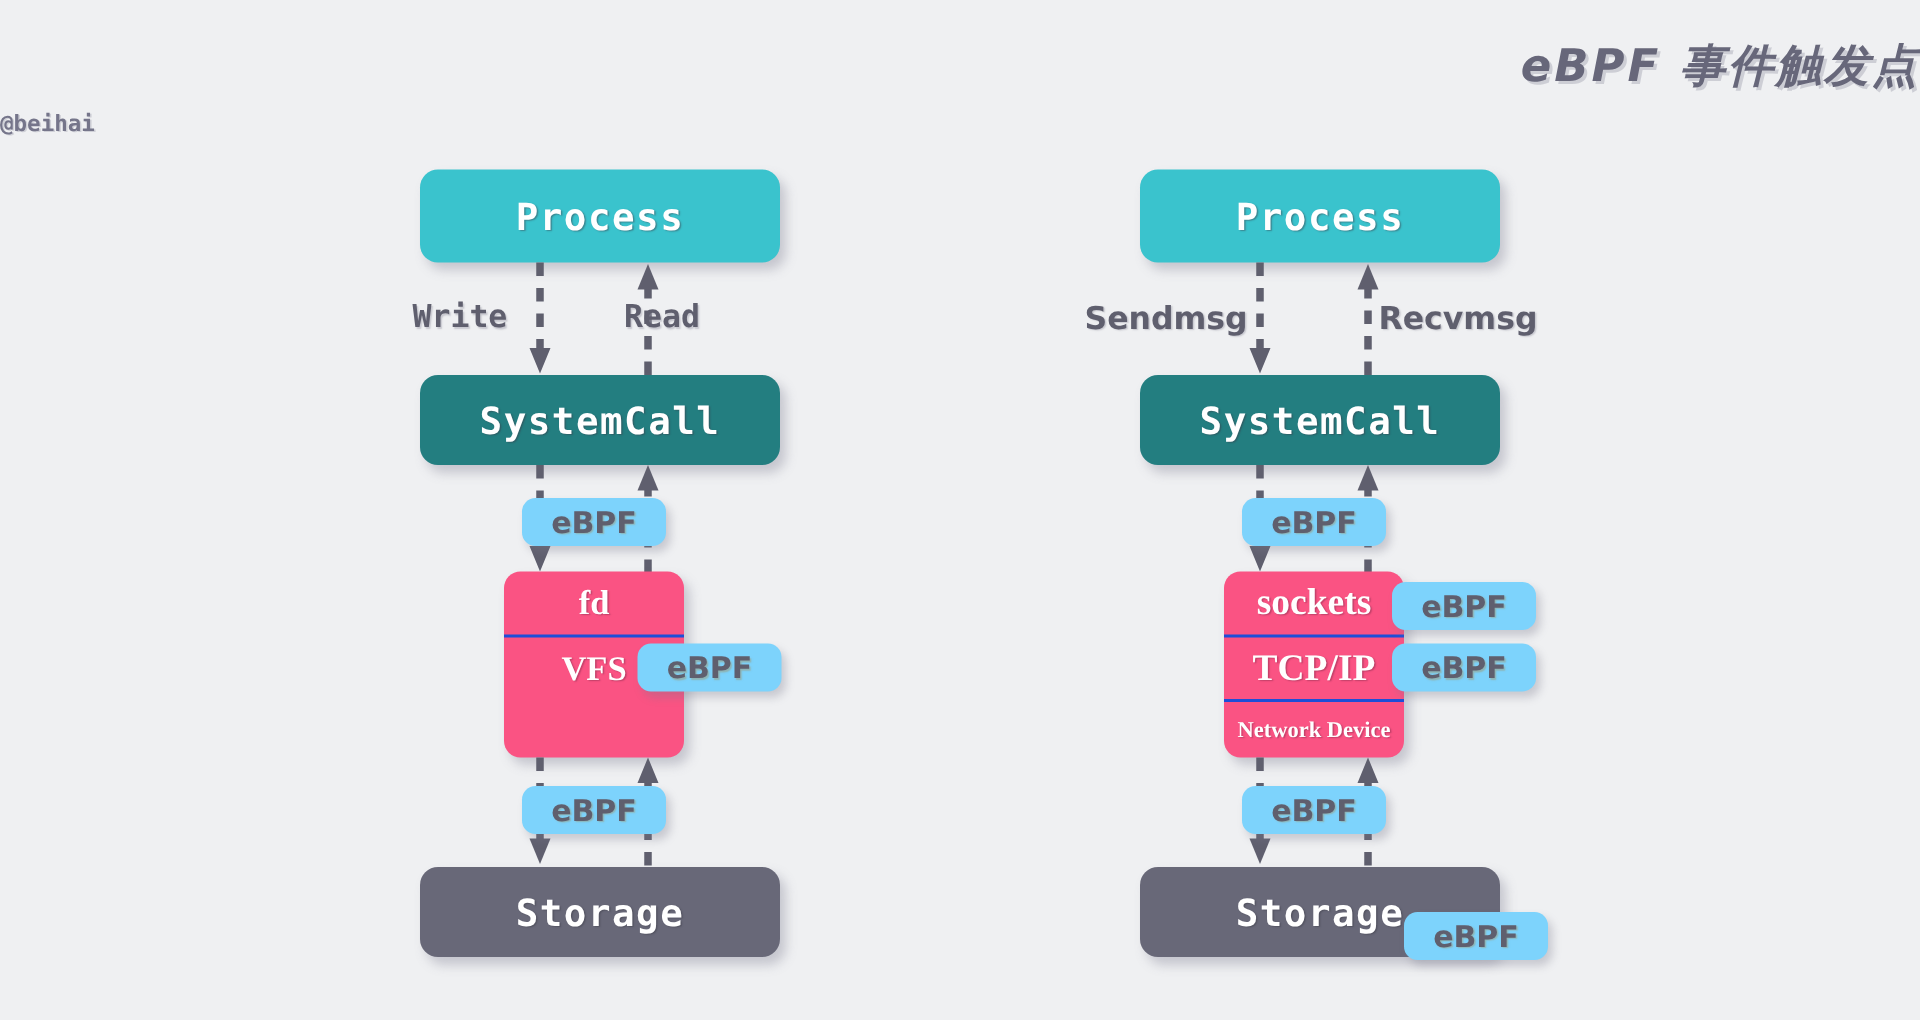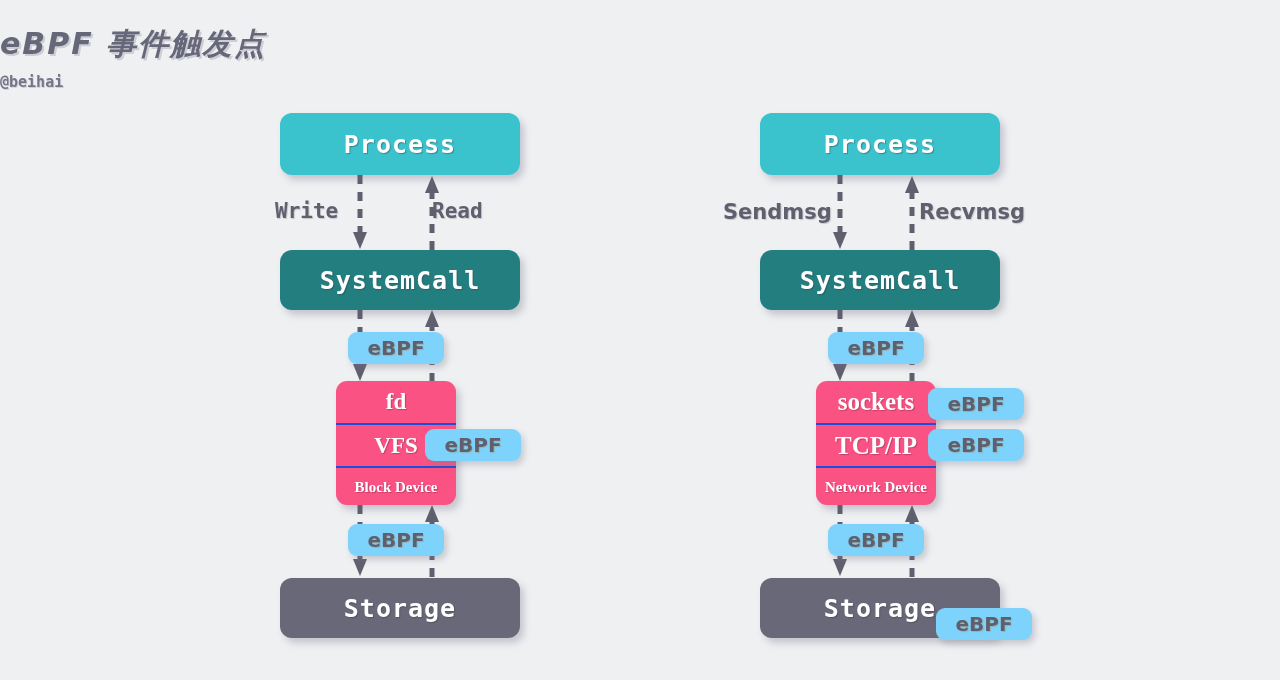--- a/index.html
+++ b/index.html
@@ -19,21 +19,21 @@
     width: 1280px;
     height: 680px;
   }
 
   
   .title {
     position: absolute;
     left: 0;
     top: 24px;
     width: 1280px;
-    text-align: left;
+    text-align: right;
     font-family: "DejaVu Sans", sans-serif;
     font-style: italic;
     font-weight: bold;
     font-size: 30px;
     letter-spacing: 2px;
     color: #67677a;
     text-shadow: 2px 2px 0 rgba(120,120,140,0.28);
   }
   .subtitle {
     position: absolute;
@@ -150,39 +150,38 @@
   <div class="conn" style="left:340px; top:175px; width:110px; height:75px;">
     <svg width="110" height="75" viewBox="0 0 110 75">
       <line x1="20" y1="0" x2="20" y2="58" stroke="#5f5f6e" stroke-width="5" stroke-dasharray="9,8"></line>
       <polygon points="20,74 13,57 27,57" fill="#5f5f6e"></polygon>
       <line x1="92" y1="75" x2="92" y2="17" stroke="#5f5f6e" stroke-width="5" stroke-dasharray="9,8"></line>
       <polygon points="92,1 85,18 99,18" fill="#5f5f6e"></polygon>
     </svg>
   </div>
 
   <div class="flow-label mono" style="left:275px; top:199px;">Write</div>
-  <div class="flow-label mono" style="left:432px; top:199px;">Read</div>
+  <div class="flow-label mono" style="left:416px; top:199px;">Read</div>
 
   <div class="node syscall" style="left:280px; top:250px; width:240px; height:60px;">SystemCall</div>
 
   <div class="conn" style="left:340px; top:310px; width:110px; height:72px;">
     <svg width="110" height="72" viewBox="0 0 110 72">
       <line x1="20" y1="0" x2="20" y2="56" stroke="#5f5f6e" stroke-width="5" stroke-dasharray="9,8"></line>
       <polygon points="20,71 13,54 27,54" fill="#5f5f6e"></polygon>
       <line x1="92" y1="72" x2="92" y2="16" stroke="#5f5f6e" stroke-width="5" stroke-dasharray="9,8"></line>
       <polygon points="92,0 85,17 99,17" fill="#5f5f6e"></polygon>
     </svg>
   </div>
 
   <div class="badge" style="left:348px; top:332px; width:96px; height:32px;">eBPF</div>
 
   <div class="stack" style="left:336px; top:381px; width:120px; height:124px;">
     <div class="stack-row" style="height:42px; font-size:23px;">fd</div>
     <div class="stack-row" style="height:41px; font-size:23px;">VFS</div>
-    <div class="stack-row" style="height:39px; font-size:15px;">Block Device</div>
   </div>
 
   <div class="badge" style="left:425px; top:429px; width:96px; height:32px;">eBPF</div>
 
   <div class="conn" style="left:340px; top:505px; width:110px; height:72px;">
     <svg width="110" height="72" viewBox="0 0 110 72">
       <line x1="20" y1="0" x2="20" y2="56" stroke="#5f5f6e" stroke-width="5" stroke-dasharray="9,8"></line>
       <polygon points="20,71 13,54 27,54" fill="#5f5f6e"></polygon>
       <line x1="92" y1="72" x2="92" y2="16" stroke="#5f5f6e" stroke-width="5" stroke-dasharray="9,8"></line>
       <polygon points="92,0 85,17 99,17" fill="#5f5f6e"></polygon>

